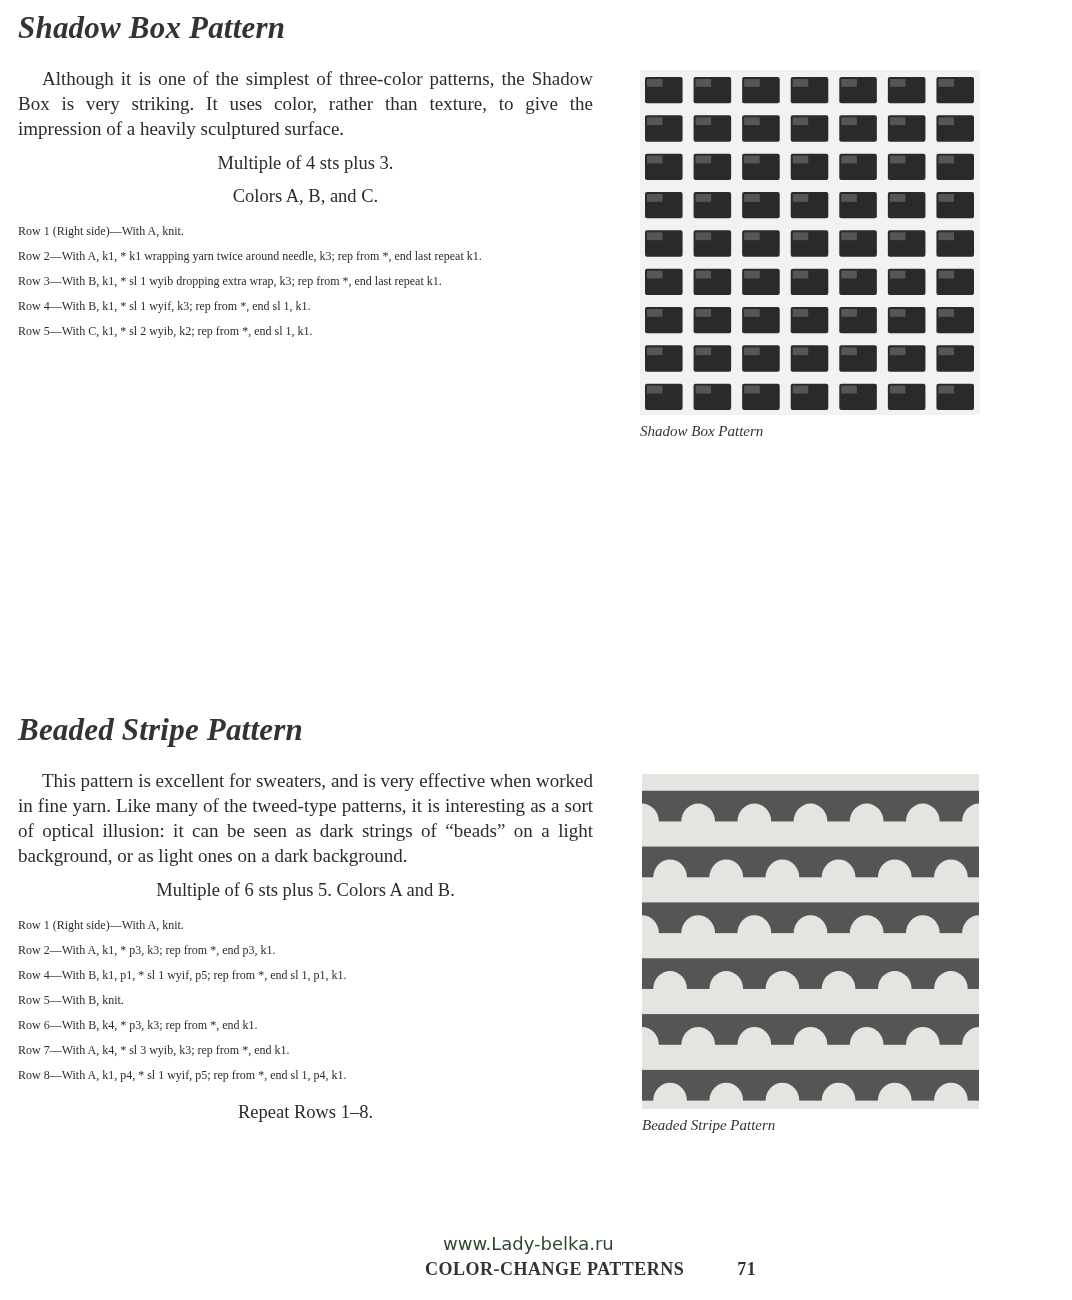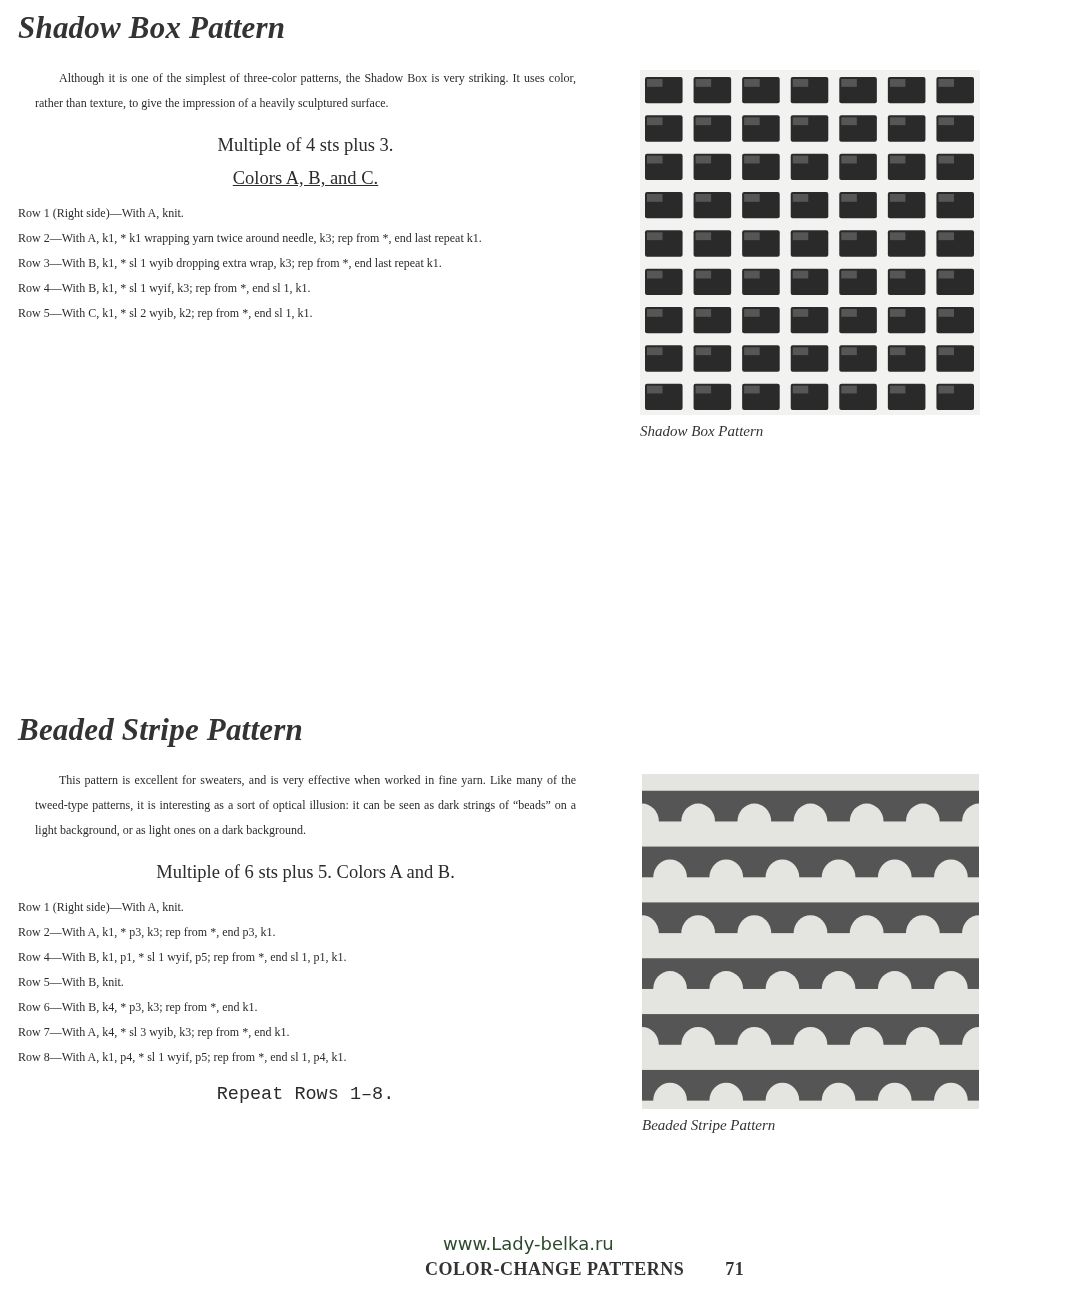--- a/index.html
+++ b/index.html
@@ -15,25 +15,25 @@
     .section { position: absolute; left: 18px; width: 575px; }
     .title {
       font-style: italic;
       font-weight: bold;
       font-size: 31px;
       color: #333;
       margin: 0;
       letter-spacing: 0.2px;
     }
     .intro {
-      font-size: 12px;
+      font-size: 19px;
       line-height: 25px;
       text-align: justify;
       text-indent: 24px;
-      margin: 17px;
+      margin: 0;
     }
     .center {
       text-align: center;
       font-size: 18.5px;
       line-height: 25px;
     }
     .row {
       font-size: 12px;
       line-height: 25px;
       padding-left: 24px;
@@ -56,30 +56,30 @@
     #shadow-figure { left: 640px; top: 70px; }
     #beaded-figure { left: 642px; top: 774px; }
     .footer-url {
       position: absolute; left: 443px; top: 1233px;
       font-family: "DejaVu Sans", sans-serif; font-size: 18px; color: #2e4a2e;
     }
     .footer {
       position: absolute; left: 425px; top: 1259px;
       font-weight: bold; font-size: 18px; color: #333; letter-spacing: 0.5px;
     }
-    .footer .pagenum { margin-left: 36px; }
+    .footer .pagenum { margin-left: 48px; }
   </style>
 </head>
 <body>
 
 <div class="section" id="shadow-section">
   <h1 class="title">Shadow Box Pattern</h1>
   <p class="intro">Although it is one of the simplest of three-color patterns, the Shadow Box is very striking. It uses color, rather than texture, to give the impression of a heavily sculptured surface.</p>
   <div class="center" style="margin-top:10px;">Multiple of 4 sts plus 3.</div>
-  <div class="center" style="margin-top:8px;text-decoration:underline;">Colors A, B, and C.</div>
+  <div class="center" style="margin-top:8px;">Colors A, B, and C.</div>
   <div style="margin-top:10px;">
     <div class="row">Row 1 (Right side)—With A, knit.</div>
     <div class="row">Row 2—With A, k1, * k1 wrapping yarn twice around needle, k3; rep from *, end last repeat k1.</div>
     <div class="row">Row 3—With B, k1, * sl 1 wyib dropping extra wrap, k3; rep from *, end last repeat k1.</div>
     <div class="row">Row 4—With B, k1, * sl 1 wyif, k3; rep from *, end sl 1, k1.</div>
     <div class="row">Row 5—With C, k1, * sl 2 wyib, k2; rep from *, end sl 1, k1.</div>
   </div>
 </div>
 
 <div class="figure" id="shadow-figure">
@@ -221,21 +221,21 @@
   <div class="center" style="margin-top:10px;">Multiple of 6 sts plus 5. Colors A and B.</div>
   <div style="margin-top:10px;">
     <div class="row">Row 1 (Right side)—With A, knit.</div>
     <div class="row">Row 2—With A, k1, * p3, k3; rep from *, end p3, k1.</div>
     <div class="row">Row 4—With B, k1, p1, * sl 1 wyif, p5; rep from *, end sl 1, p1, k1.</div>
     <div class="row">Row 5—With B, knit.</div>
     <div class="row">Row 6—With B, k4, * p3, k3; rep from *, end k1.</div>
     <div class="row">Row 7—With A, k4, * sl 3 wyib, k3; rep from *, end k1.</div>
     <div class="row">Row 8—With A, k1, p4, * sl 1 wyif, p5; rep from *, end sl 1, p4, k1.</div>
   </div>
-  <div class="center" style="margin-top:12px;font-family:Liberation Mono, monospace;">Repeat Rows 1–8.</div>
+  <div class="center" style="margin-top:12px;">Repeat Rows 1–8.</div>
 </div>
 
 <div class="figure" id="beaded-figure">
   <svg class="swatch" id="beaded-svg" width="337" height="335">
       <rect x="0" y="0" width="337" height="335" fill="#e4e4e0"></rect>
       <rect x="0" y="16.75" width="337" height="30.708333333333336" fill="#555555"></rect>
       <ellipse cx="0" cy="47.458333333333336" rx="16.849999999999998" ry="17.866666666666667" fill="#e4e4e0"></ellipse>
       <ellipse cx="56.166666666666664" cy="47.458333333333336" rx="16.849999999999998" ry="17.866666666666667" fill="#e4e4e0"></ellipse>
       <ellipse cx="112.33333333333333" cy="47.458333333333336" rx="16.849999999999998" ry="17.866666666666667" fill="#e4e4e0"></ellipse>
       <ellipse cx="168.5" cy="47.458333333333336" rx="16.849999999999998" ry="17.866666666666667" fill="#e4e4e0"></ellipse>

